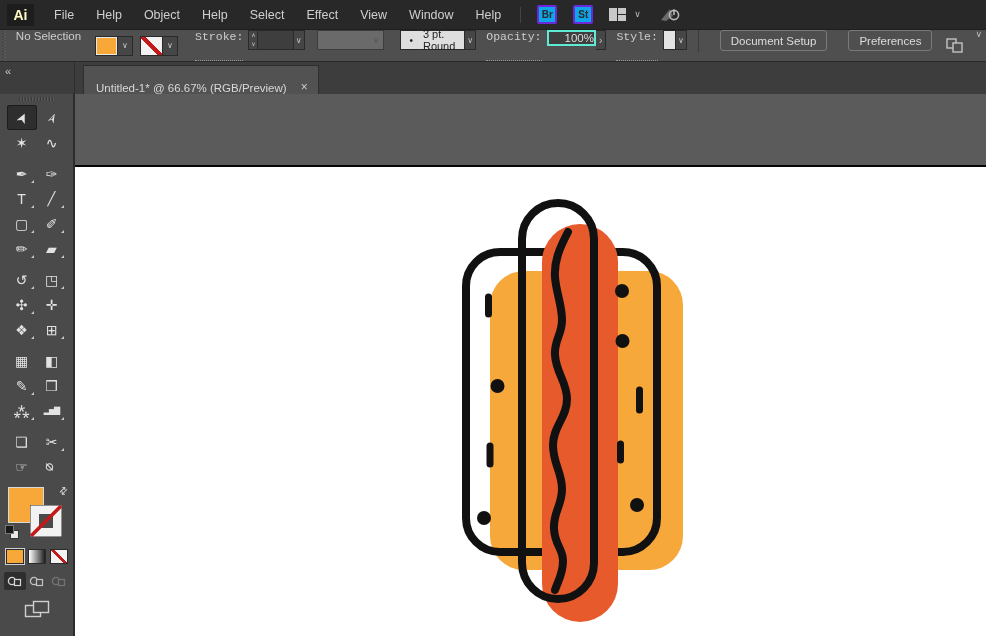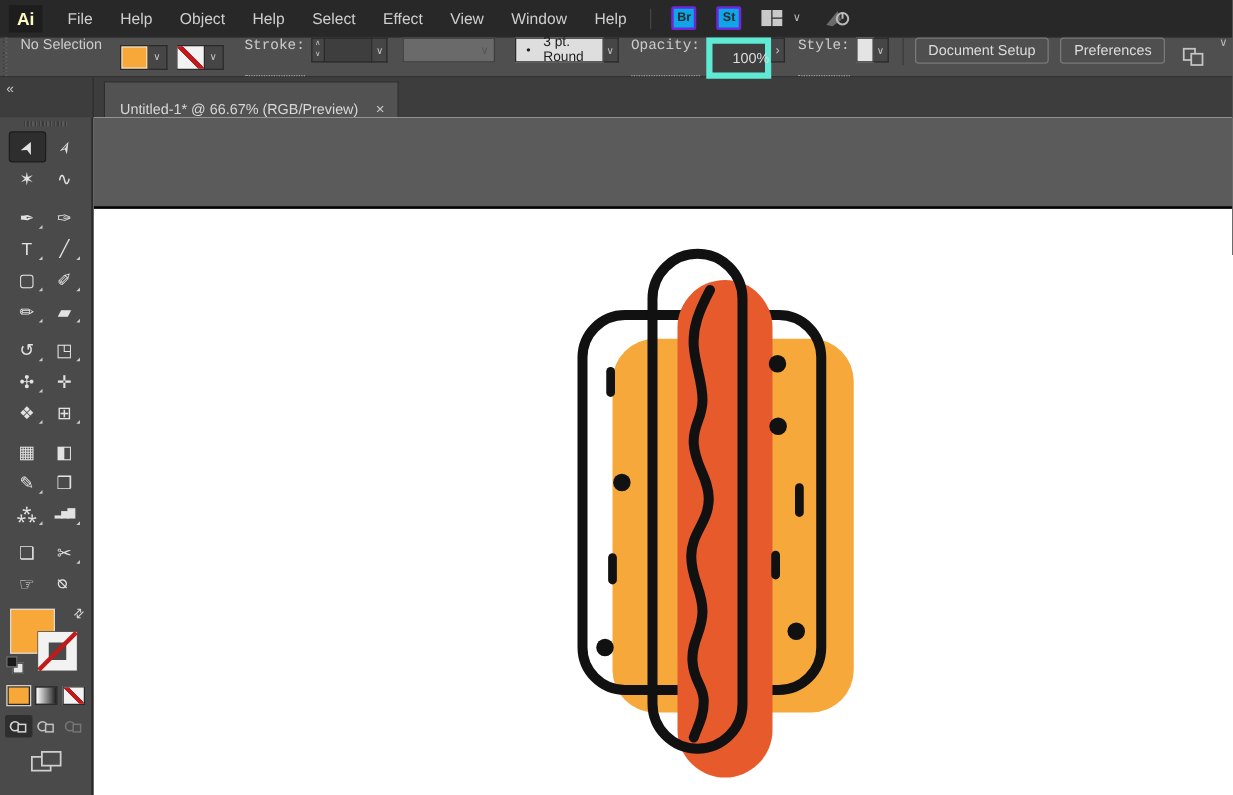--- a/index.html
+++ b/index.html
@@ -61,33 +61,33 @@
     width:92px; height:20px; background:#6f6f6f; border:1px solid #3a3a3a; margin-left:12px;
     display:flex; align-items:center; justify-content:flex-end; opacity:.85;
   }
   .profile-dd .chev { color:#565656; }
   .brush-dd {
     width:88px; height:20px; margin-left:16px; background:#dedede; color:#1e1e1e;
     border:1px solid #2a2a2a; display:flex; align-items:center; font-size:11px;
   }
   .brush-dd .dot { margin:0 10px 0 8px; font-size:10px; }
   .num-field {
-    width:52px; height:33px; background:#3e3e3e; border:5px solid #5eead4;
+    width:52px; height:16px; background:#3e3e3e; border:2px solid #5eead4;
     display:flex; align-items:center; padding-left:16px; color:#dcdcdc;
   }
   .arrow-btn {
     width:14px; height:20px; background:#464646; border:1px solid #2a2a2a; border-left:none;
     display:flex; align-items:center; justify-content:center; font-size:10px; color:#c4c4c4;
   }
   .style-swatch { width:17px; height:20px; background:#e4e4e4; border:1px solid #2a2a2a; }
   .cb-sep { width:1px; height:22px; background:#3a3a3a; margin:0 9px 0 11px; }
   .cb-btn {
     height:21px; padding:0 10px; border:1px solid #7a7a7a; border-radius:3px;
     background:#4f4f4f; color:#dddddd; font-size:11.5px; display:flex; align-items:center;
-    margin-right:9px; white-space:nowrap;
+    margin-right:9px; white-space:nowrap;margin-left:12px;
   }
 
   
   .tabrow { height:32px; display:flex; background:#3d3d3d; }
   .panel-head {
     width:75px; background:#3d3d3d; border-right:1px solid #2e2e2e;
     font-size:11px; color:#c9c9c9; padding:3px 0 0 5px;
   }
   .tabs-area { flex:1; display:flex; align-items:flex-end; }
   .doc-tab {

